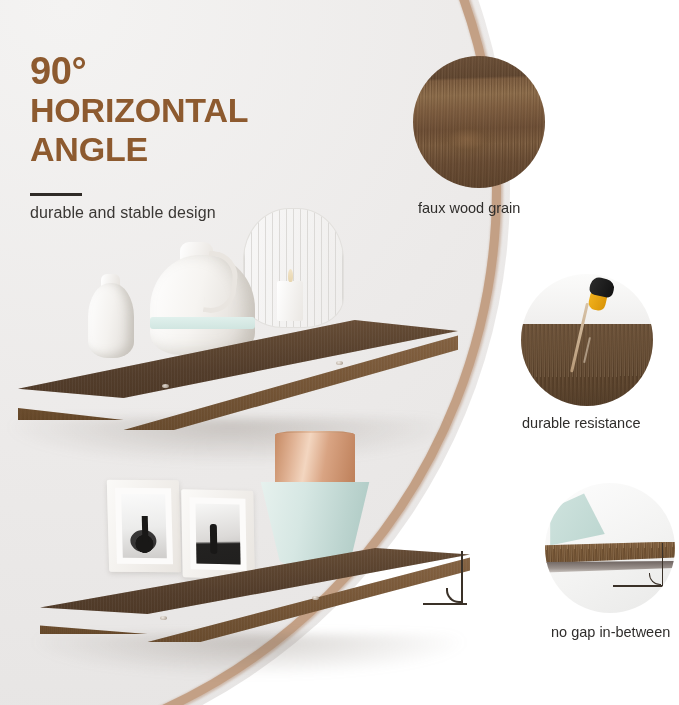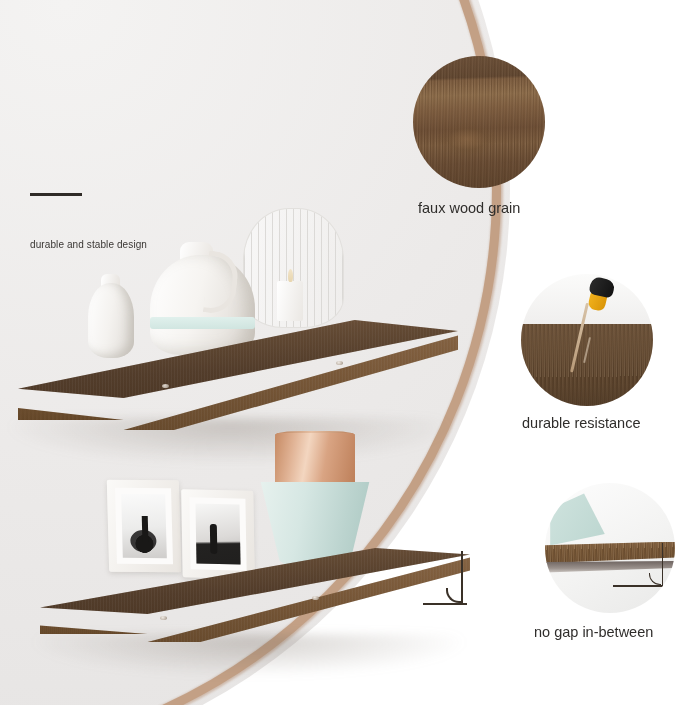--- a/index.html
+++ b/index.html
@@ -43,21 +43,21 @@
     font-size:38px;font-weight:700;color:#8d5a2f;line-height:1.02;
     letter-spacing:-.4px;
   }
   .h-line{
     font-size:34px;font-weight:700;color:#8d5a2f;line-height:1.14;
     letter-spacing:-.2px;
   }
   .rule{position:absolute;left:30px;top:193px;width:52px;height:3px;background:#2f2b27;}
   .subtitle{
     position:absolute;left:30px;top:204px;
-    font-size:10px;color:#3a3734;letter-spacing:.1px;margin-top:35px;
+    font-size:16px;color:#3a3734;letter-spacing:.1px;
   }
 
   
   .shelf{position:absolute;transform-style:flat;}
 
   
   #shelf-top{left:18px;top:300px;width:440px;height:130px;}
   #shelf-bot{left:40px;top:538px;width:430px;height:110px;}
   .s-face{
     position:absolute;
@@ -300,20 +300,25 @@
 
 <div id="stage">
 
   <div class="bg-right"></div>
   <div class="bg-left-wrap">
     <div class="bg-left-circle"></div>
     <div class="arc-ring soft"></div>
     <div class="arc-ring"></div>
   </div>
 
+  <div class="headline">
+    <div class="h-deg">90°</div>
+    <div class="h-line">HORIZONTAL</div>
+    <div class="h-line">ANGLE</div>
+  </div>
   <div class="rule"></div>
   <div class="subtitle">durable and stable design</div>
 
   <div class="hurricane">
     <div class="ribs"></div>
   </div>
   <div class="candle"></div>
   <div class="flame"></div>
 
   <div class="jug-neck"></div>
@@ -415,16 +420,16 @@
       <div class="c3-slab">
         <div class="g"></div>
       </div>
       <div class="c3-under"></div>
       <div class="c3-angle">
         <div class="v"></div>
         <div class="h"></div>
         <div class="a"></div>
       </div>
     </div>
-    <div class="callout-label" style="left:534px;top:624px;">no gap in-between</div>
+    <div class="callout-label" style="left:551px;top:624px;">no gap in-between</div>
   </div>
 
 </div>
 
 </body></html>

